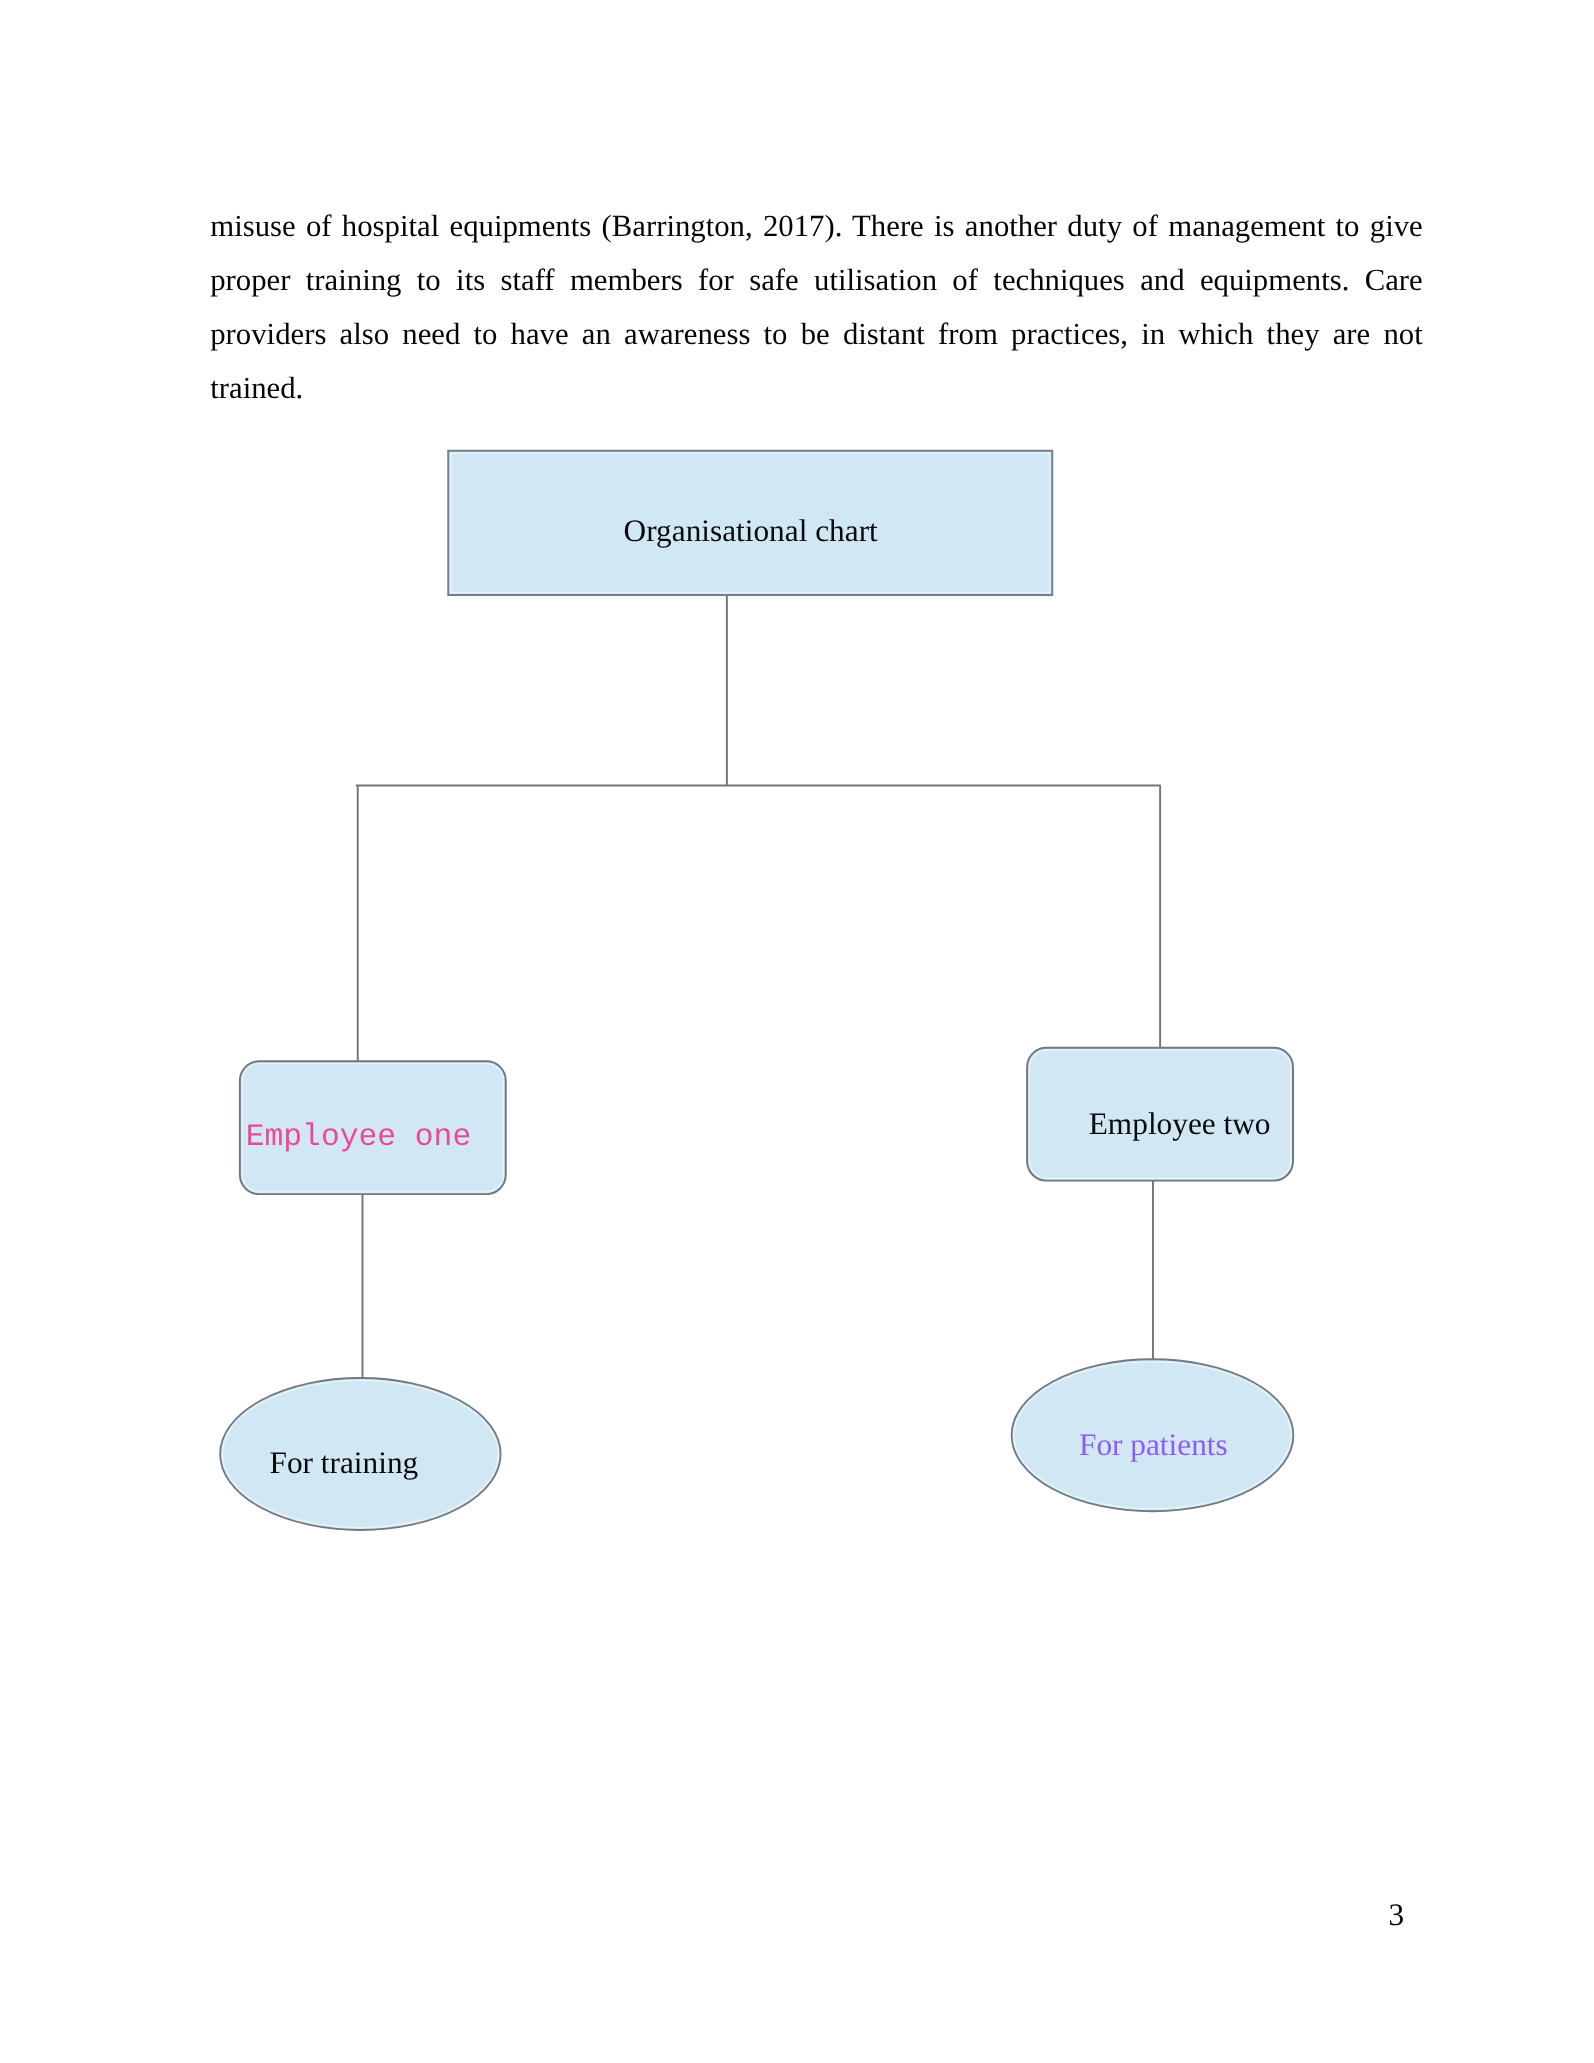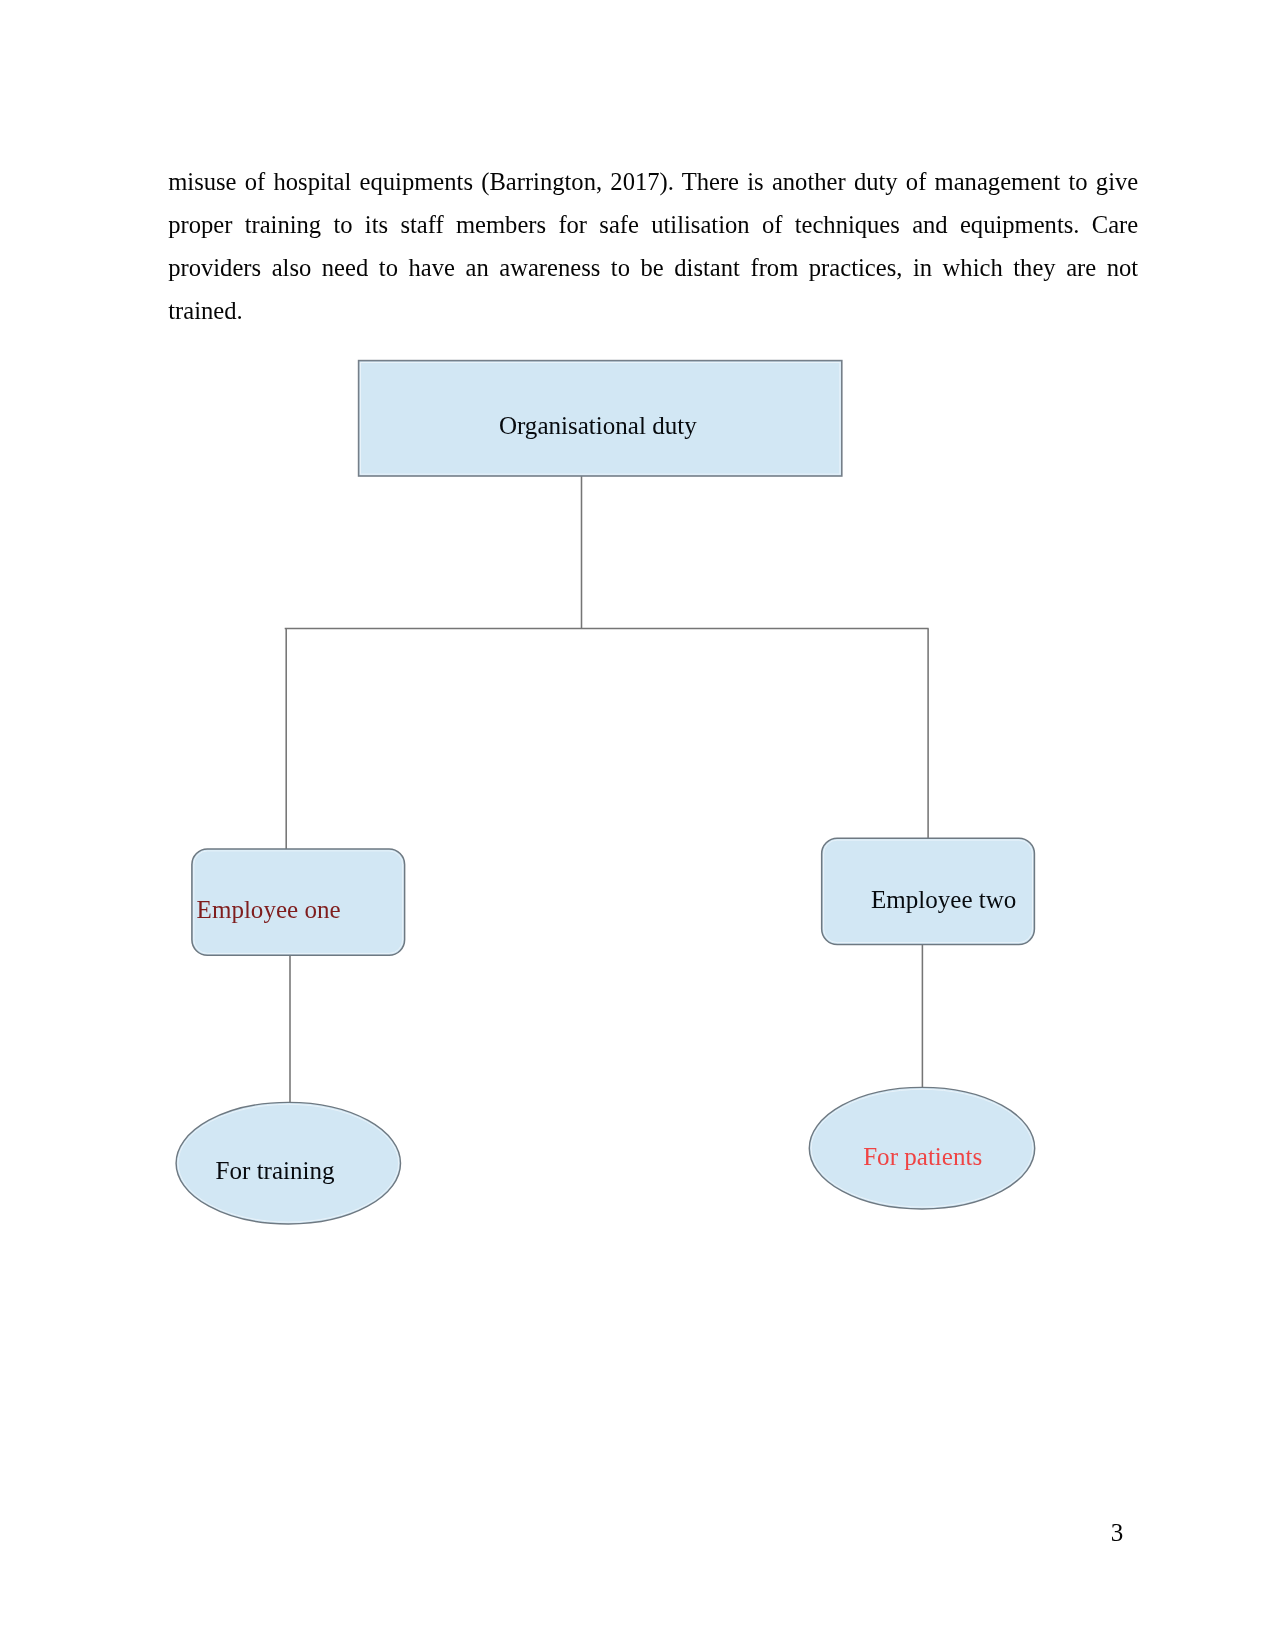--- a/index.html
+++ b/index.html
@@ -92,23 +92,23 @@
         <rect x="821.7" y="838.2" width="212.7" height="106.3" rx="15.5" ry="15.5" fill="#d2e7f4" stroke="#6e7982" stroke-width="1.55"></rect>
         <rect x="823.6" y="840.1" width="208.89999999999998" height="102.5" rx="13.6" ry="13.6" fill="none" stroke="#e9f3fa" stroke-width="1"></rect>
         <ellipse cx="288.3" cy="1163.2" rx="112.2" ry="60.8" fill="#d2e7f4" stroke="#6e7982" stroke-width="1.45"></ellipse>
         <ellipse cx="288.3" cy="1163.2" rx="110.3" ry="58.9" fill="none" stroke="#e9f3fa" stroke-width="1"></ellipse>
         <ellipse cx="922" cy="1148.2" rx="112.7" ry="60.8" fill="#d2e7f4" stroke="#6e7982" stroke-width="1.45"></ellipse>
         <ellipse cx="922" cy="1148.2" rx="110.8" ry="58.9" fill="none" stroke="#e9f3fa" stroke-width="1"></ellipse>
       </g>
     </svg>
 
     <div id="label-layer">
-      <div class="node-label" style="left: 498.9px; top: 413.1px; color: rgb(7, 10, 14);">Organisational duty</div>
-      <div class="node-label" style="left: 196.6px; top: 896.6px; color: #7f1d1d;">Employee one</div>
+      <div class="node-label" style="left: 498.9px; top: 413.1px; color: rgb(7, 10, 14);">Organisational chart</div>
+      <div class="node-label" style="left: 196.6px; top: 896.6px; color: #ec4899; font-family: Liberation Mono, monospace;">Employee one</div>
       <div class="node-label" style="left: 871px; top: 886.6px; color: rgb(7, 10, 14);">Employee two</div>
       <div class="node-label" style="left: 215.6px; top: 1157.9px; color: rgb(7, 10, 14);">For training</div>
-      <div class="node-label" style="left: 863.2px; top: 1144px; color: #ef4444;">For patients</div>
+      <div class="node-label" style="left: 863.2px; top: 1144px; color: #8b5cf6;">For patients</div>
     </div>
   </div>
 
   <div class="page-number">3</div>
 
 </div>
 
 </body></html>

